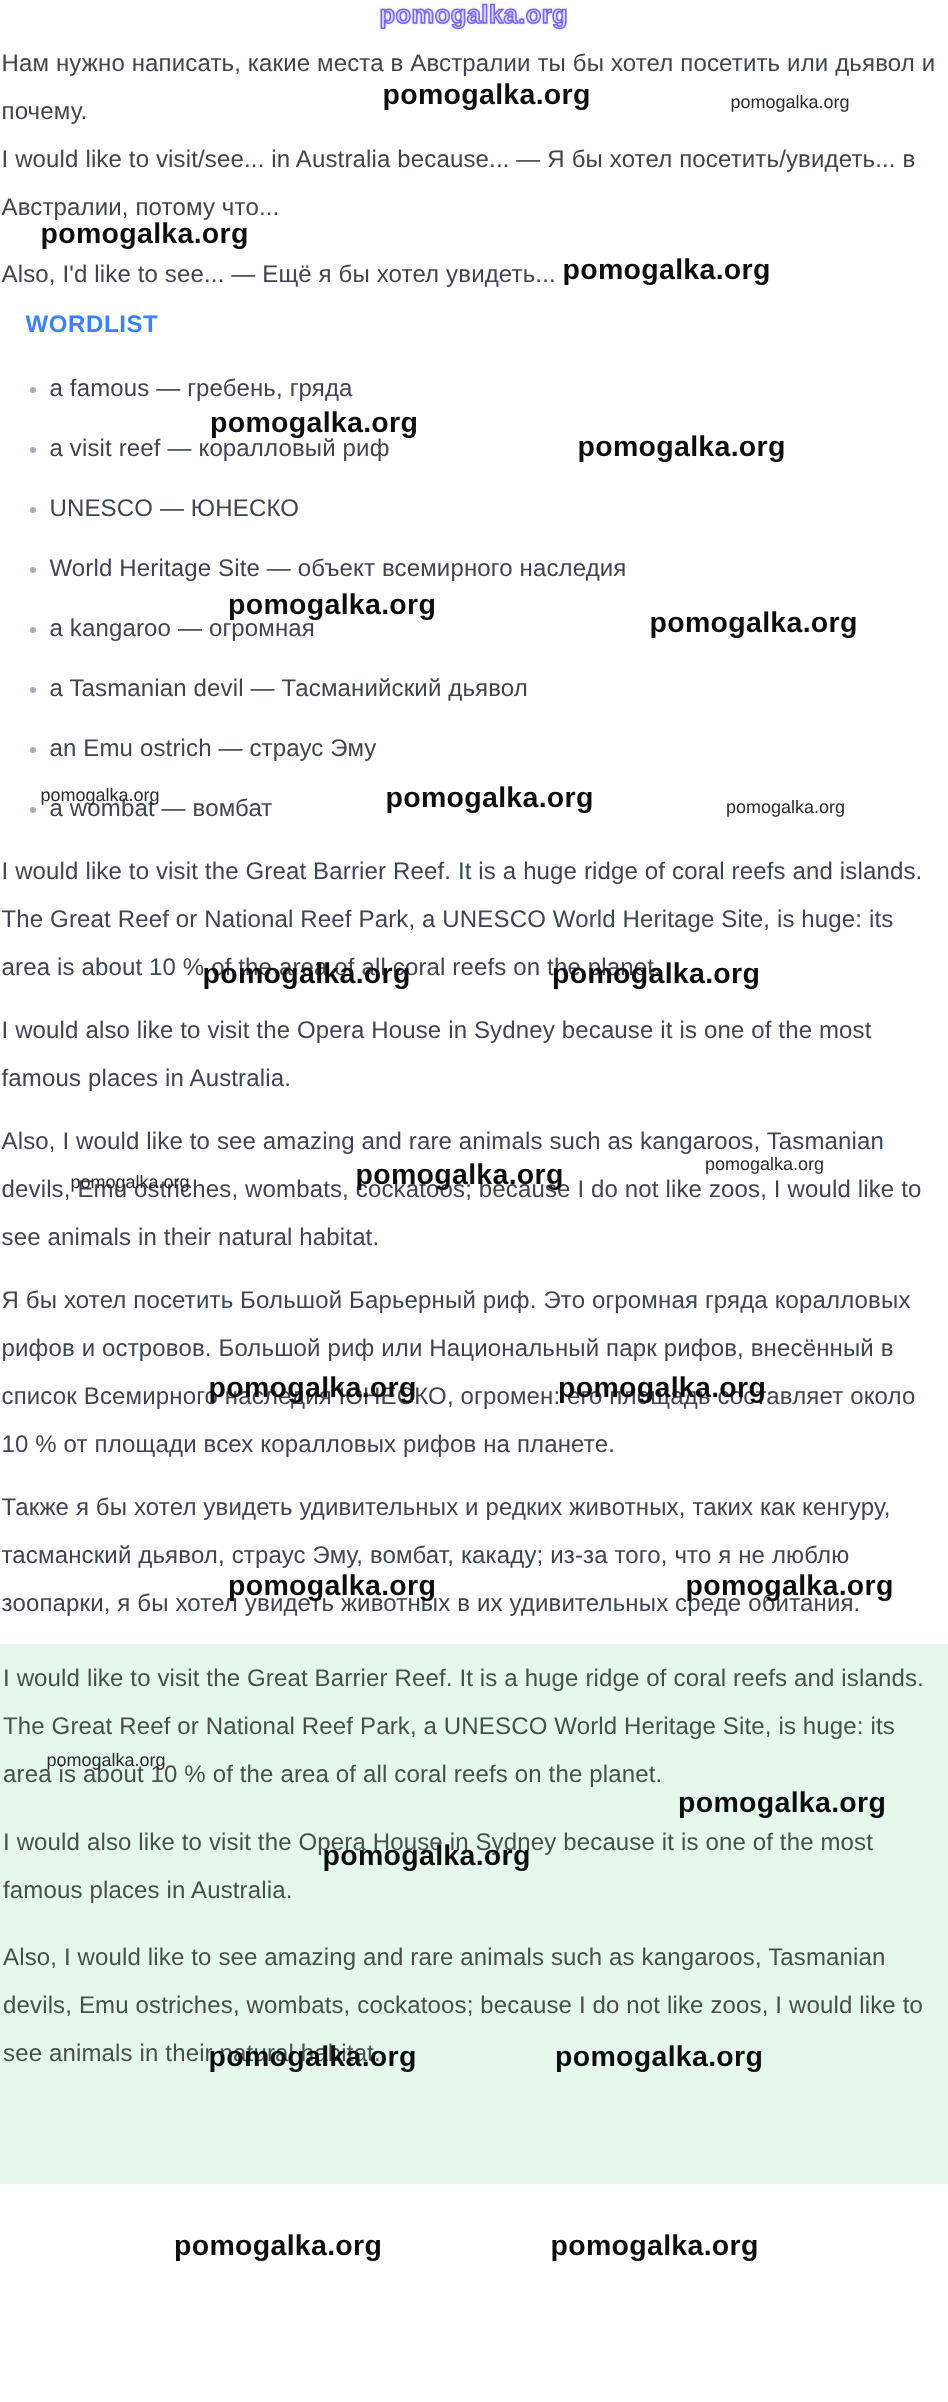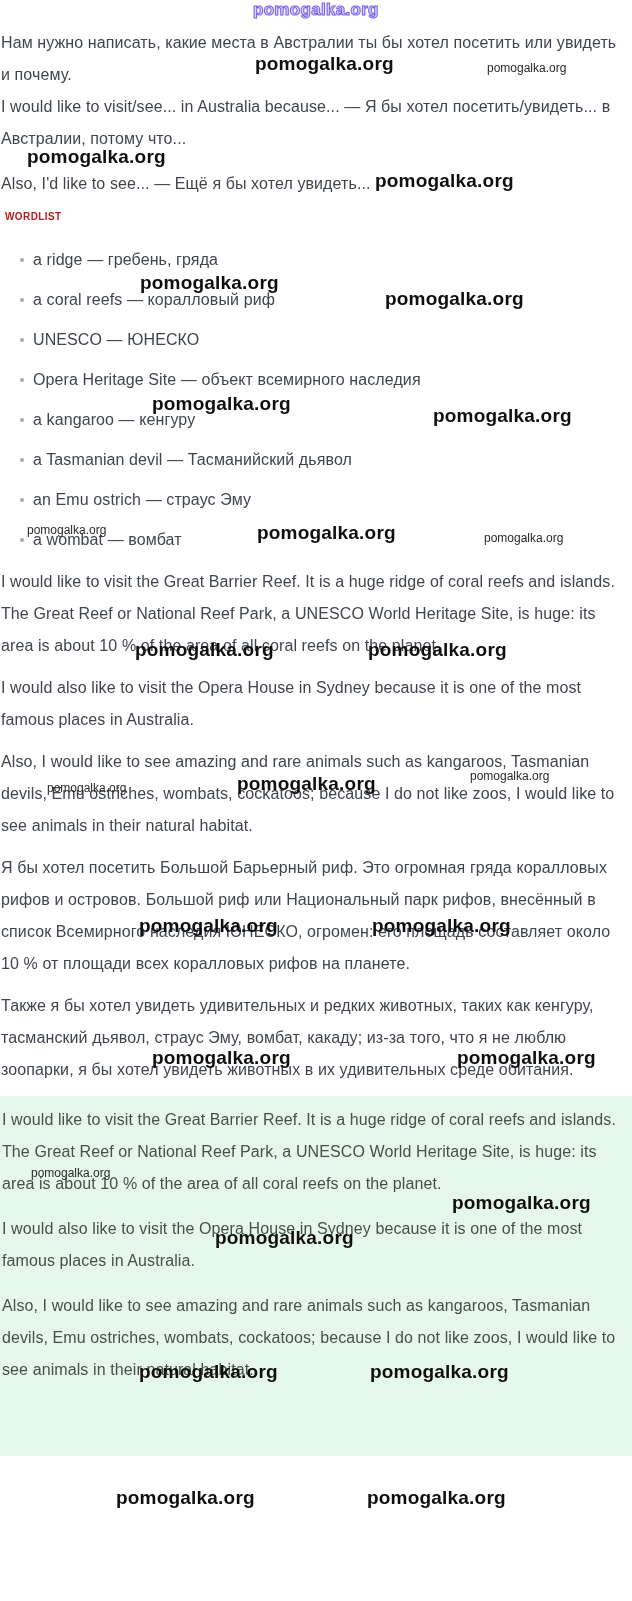--- a/index.html
+++ b/index.html
@@ -15,26 +15,26 @@
   .page {
     position: relative;
     padding: 27px 6px 0 1px;
     font-size: 16px;
     line-height: 32px;
     letter-spacing: 0.1px;
   }
   .para { margin: 0; }
   .para.spaced { margin-top: 13px; }
   .wordlist-title {
-    font-size: 10px;
+    font-size: 16px;
     font-weight: 700;
     letter-spacing: 0.4px;
     line-height: 26px;
-    margin: 4px 0 0 4px;
-    color: #b91c1c;
+    margin: 4px 0 0 16px;
+    color: #3b82f6;
   }
   ul.wordlist {
     list-style: none;
     margin: 14px 0 0 0;
     padding: 0;
   }
   ul.wordlist li {
     position: relative;
     padding-left: 32px;
     line-height: 32px;
@@ -87,32 +87,32 @@
     -webkit-text-stroke: 1px #7a66ee;
     text-shadow: 0 0 2px rgba(122, 102, 238, 0.55);
     letter-spacing: 0.3px;
   }
 </style>
 </head>
 <body style="color: rgb(64, 69, 77);">
 
 <div class="page">
 
-  <p class="para">Нам нужно написать, какие места в Австралии ты бы хотел посетить или увидеть и почему.</p>
+  <p class="para">Нам нужно написать, какие места в Австралии ты бы хотел посетить или дьявол и почему.</p>
   <p class="para">I would like to visit/see... in Australia because... — Я бы хотел посетить/увидеть... в Австралии, потому что...</p>
   <p class="para spaced">Also, I'd like to see... — Ещё я бы хотел увидеть...</p>
 
   <h2 class="wordlist-title">WORDLIST</h2>
 
   <ul class="wordlist">
-      <li>a ridge — гребень, гряда</li>
-      <li>a coral reefs — коралловый риф</li>
+      <li>a famous — гребень, гряда</li>
+      <li>a visit reef — коралловый риф</li>
       <li>UNESCO — ЮНЕСКО</li>
-      <li>Opera Heritage Site — объект всемирного наследия</li>
-      <li>a kangaroo — кенгуру</li>
+      <li>World Heritage Site — объект всемирного наследия</li>
+      <li>a kangaroo — огромная</li>
       <li>a Tasmanian devil — Тасманийский дьявол</li>
       <li>an Emu ostrich — страус Эму</li>
       <li>a wombat — вомбат</li>
     </ul>
 
   <div class="answers">
     <p class="para">I would like to visit the Great Barrier Reef. It is a huge ridge of coral reefs and islands. The Great Reef or National Reef Park, a UNESCO World Heritage Site, is huge: its area is about 10 % of the area of all coral reefs on the planet.</p>
     <p class="para">I would also like to visit the Opera House in Sydney because it is one of the most famous places in Australia.</p>
     <p class="para">Also, I would like to see amazing and rare animals such as kangaroos, Tasmanian devils, Emu ostriches, wombats, cockatoos; because I do not like zoos, I would like to see animals in their natural habitat.</p>
   </div>

